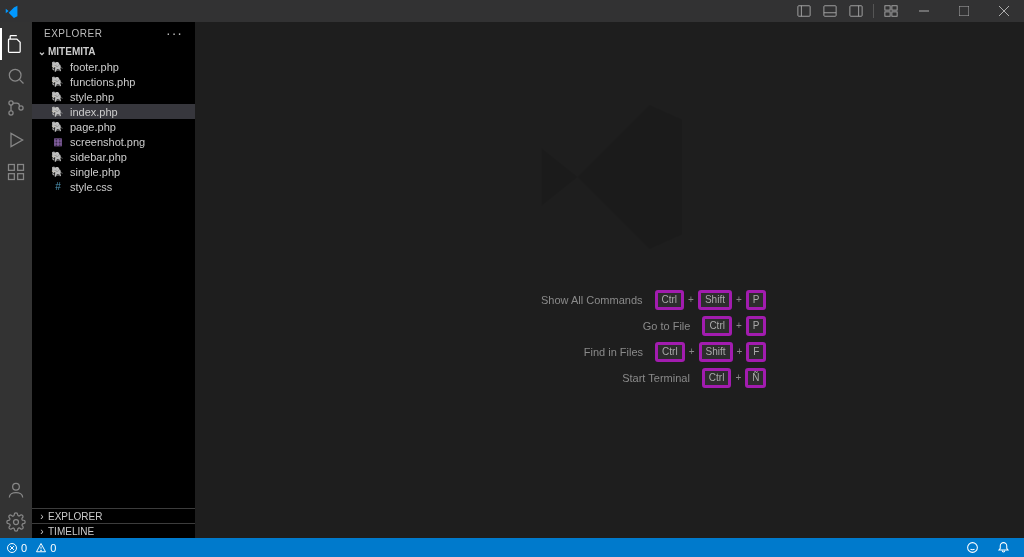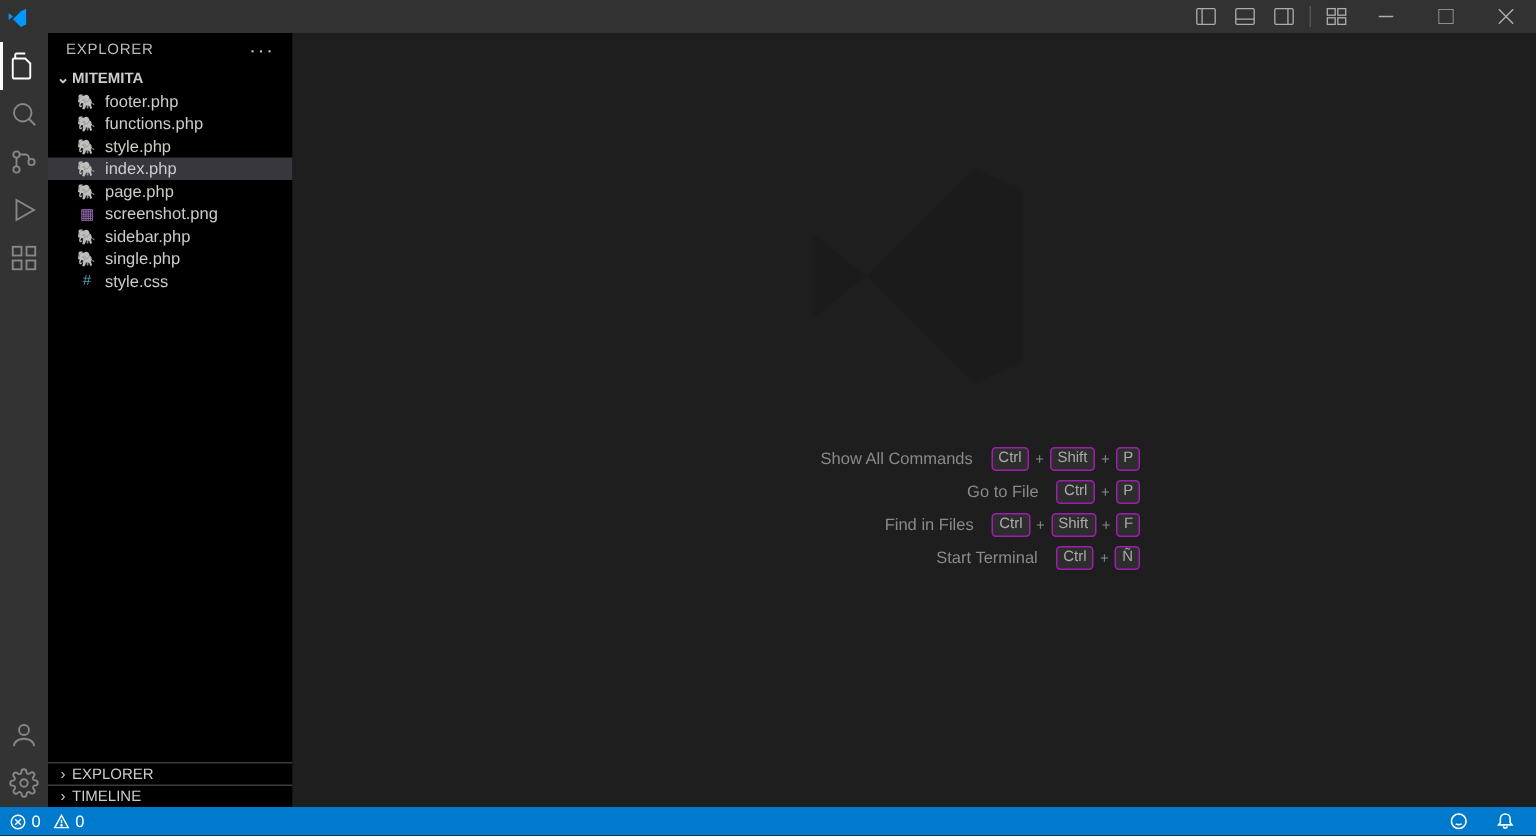--- a/index.html
+++ b/index.html
@@ -40,21 +40,21 @@
 .section-collapse { display: flex; align-items: center; padding: 2px 4px; font-weight: 500; font-size: 10px; cursor: pointer; color: #cccccc; border-top: 1px solid #3c3c3c; height: 15px; }
 .section-collapse .chev { width: 12px; display: inline-block; text-align: center; }
 .sidebar .spacer { flex: 1; }
 
 .editor { flex: 1; background: #1e1e1e; position: relative; display: flex; flex-direction: column; align-items: center; justify-content: center; }
 .vscode-logo { opacity: 0.07; margin-top: -80px; }
 .shortcuts { margin-top: 13px; font-size: 11px; color: #8a8a8a; }
 .shortcut-row { display: flex; align-items: center; justify-content: flex-end; margin: 6px 0; }
 .shortcut-label { width: 190px; text-align: right; margin-right: 12px; }
 .keys { display: flex; align-items: center; gap: 4px; }
-.key { background: #2d2d2d; border: 1px solid #a21caf; border-radius: 3px; padding: 0 4px; font-size: 10px; color: #aaa; line-height: 14px; }
+.key { background: #2d2d2d; border: 3px solid #a21caf; border-radius: 3px; padding: 0 4px; font-size: 10px; color: #aaa; line-height: 14px; }
 .plus { font-size: 10px; color: #888; }
 
 .statusbar { height: 19px; background: #007acc; display: flex; align-items: center; font-size: 11px; color: #fff; padding: 0 6px; }
 .statusbar .sb-item { display: flex; align-items: center; gap: 3px; margin-right: 8px; cursor: pointer; }
 .statusbar .sb-right { margin-left: auto; display: flex; align-items: center; gap: 10px; }
 </style>
 </head>
 <body>
 
 <div class="titlebar">

